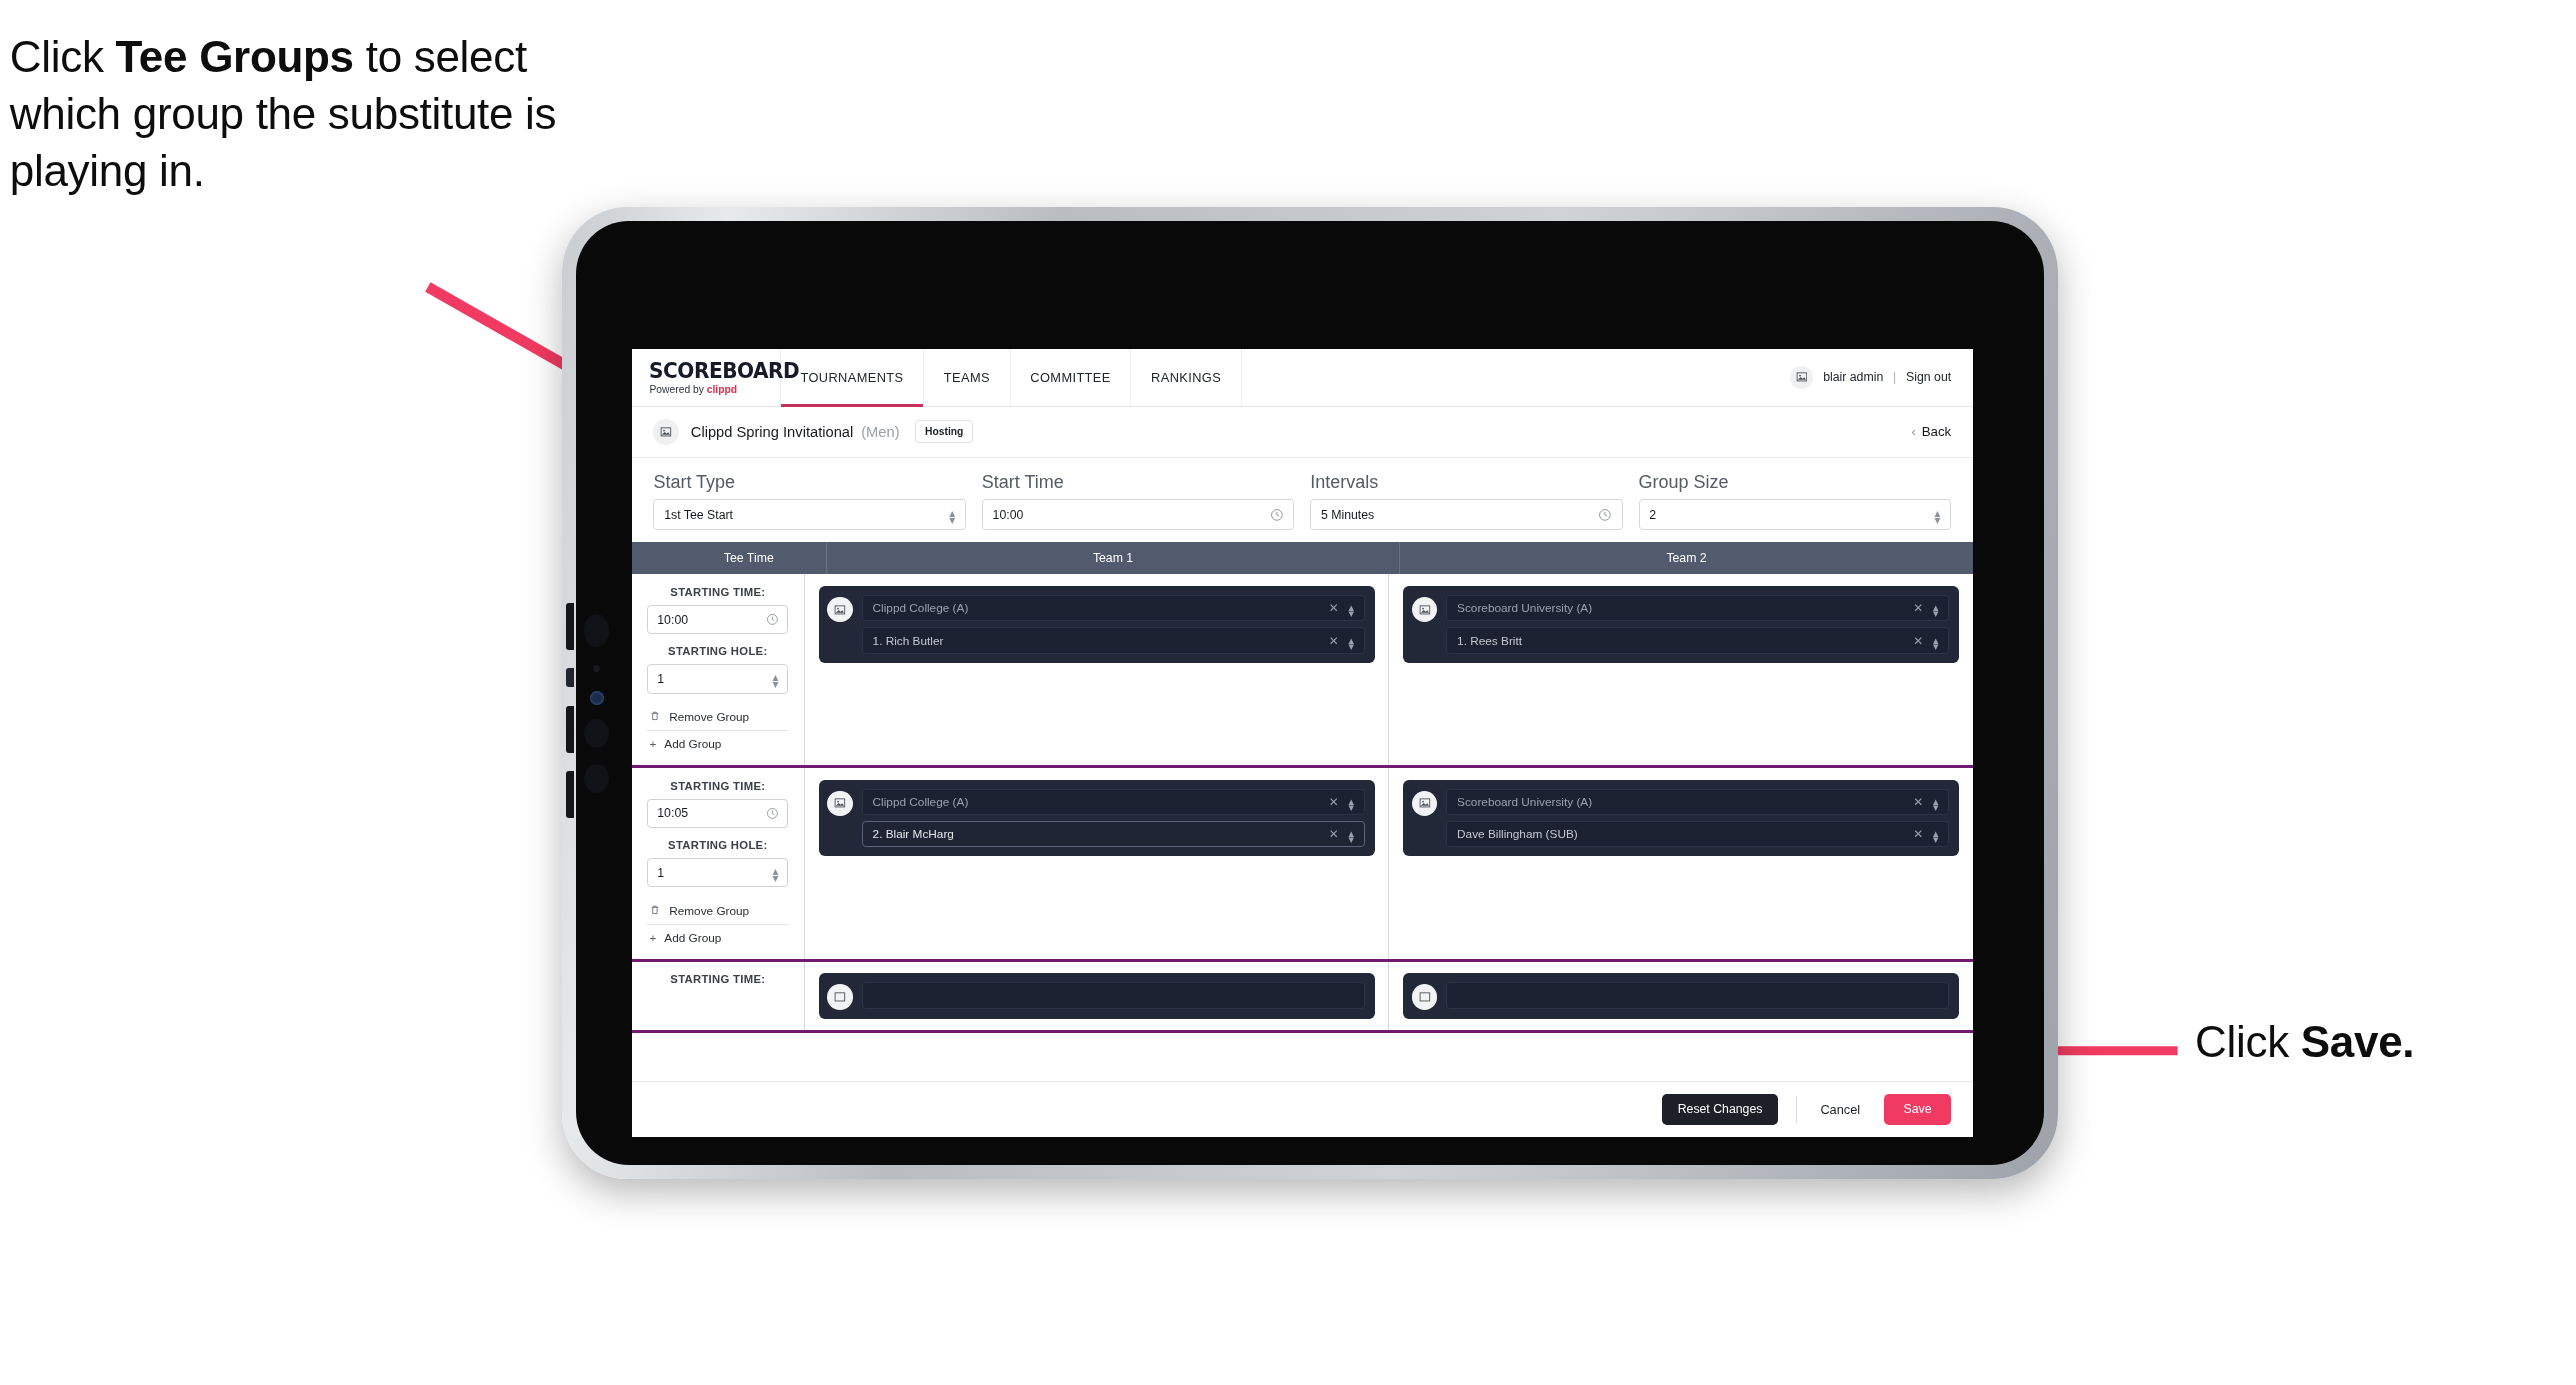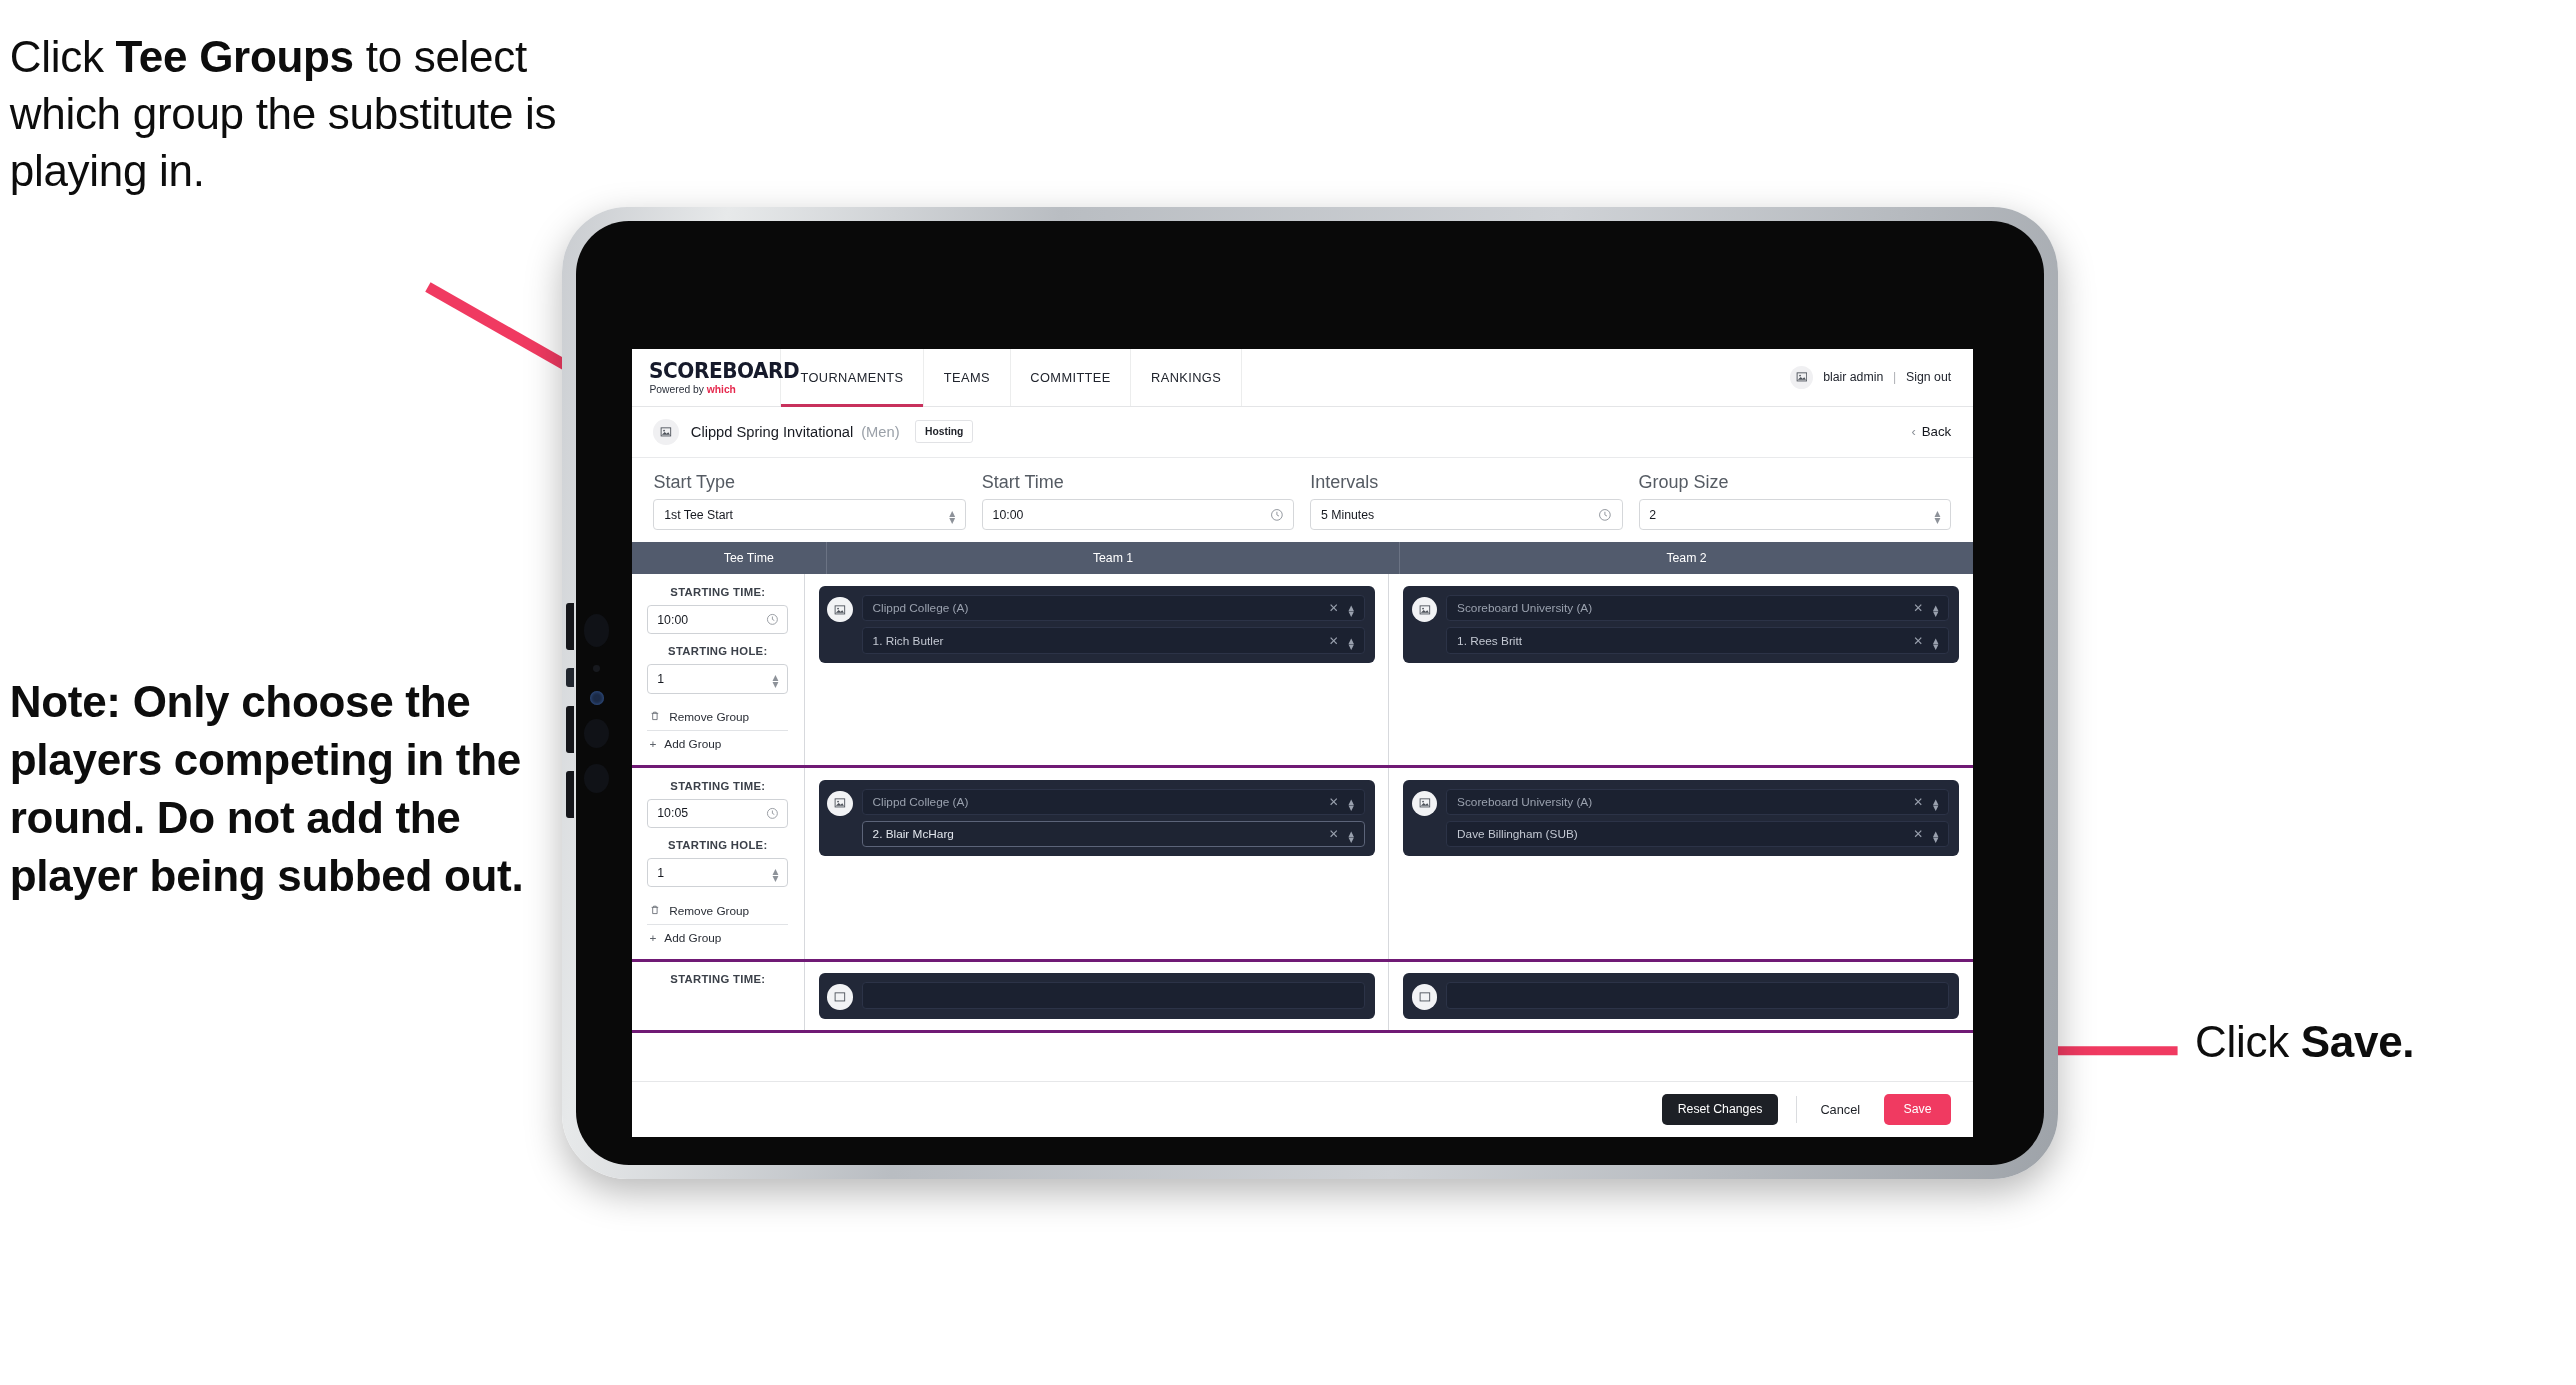--- a/index.html
+++ b/index.html
@@ -200,21 +200,20 @@
 </style>
 </head>
 <body>
 
 <div id="stage">
 
   <div class="anno" id="anno-top">
     <span>Click </span><b>Tee Groups</b><span> to select which group the substitute is playing in.</span>
   </div>
 
-  <div class="anno" id="anno-note">Note: Only choose the players competing in the round. Do not add the player being subbed out.</div>
 
   <div class="anno" id="anno-save">
     <span>Click </span><b>Save.</b>
   </div>
 
   <svg class="arrow-svg" viewBox="0 0 2620 1409">
     <line x1="435" y1="292" x2="1395" y2="838" stroke="#f03a61" stroke-width="11"></line>
     <polygon points="1430,862 1351,833 1376,786" fill="#f03a61"></polygon>
     <line x1="2215" y1="1069" x2="2035" y2="1069" stroke="#f03a61" stroke-width="9"></line>
     <polygon points="2000,1069 2052,1044 2052,1094" fill="#f03a61"></polygon>
@@ -230,21 +229,21 @@
       <div class="cam" id="cam2"></div>
       <div class="cam" id="cam3"></div>
       <div class="cam" id="cam4"></div>
       <div class="cam" id="cam5"></div>
 
       <div id="screen">
 
         <div id="topnav">
           <div class="logo-cell">
             <div class="logo-main">SCOREBOARD</div>
-            <div class="logo-sub"><span>Powered by </span><span class="brand">which</span></div>
+            <div class="logo-sub"><span>Powered by </span><span class="brand">clippd</span></div>
           </div>
           <div class="navtab active">
               <span>TOURNAMENTS</span>
             </div>
           <div class="navtab">
               <span>TEAMS</span>
             </div>
           <div class="navtab">
               <span>COMMITTEE</span>
             </div>

